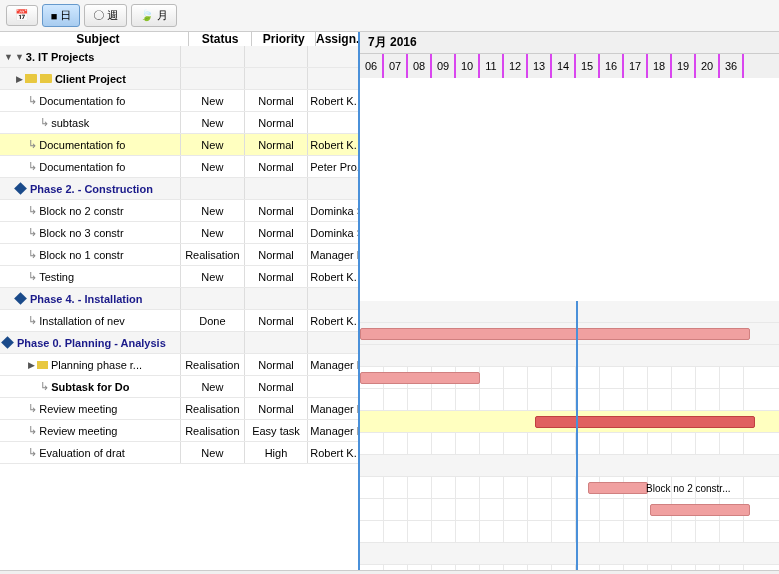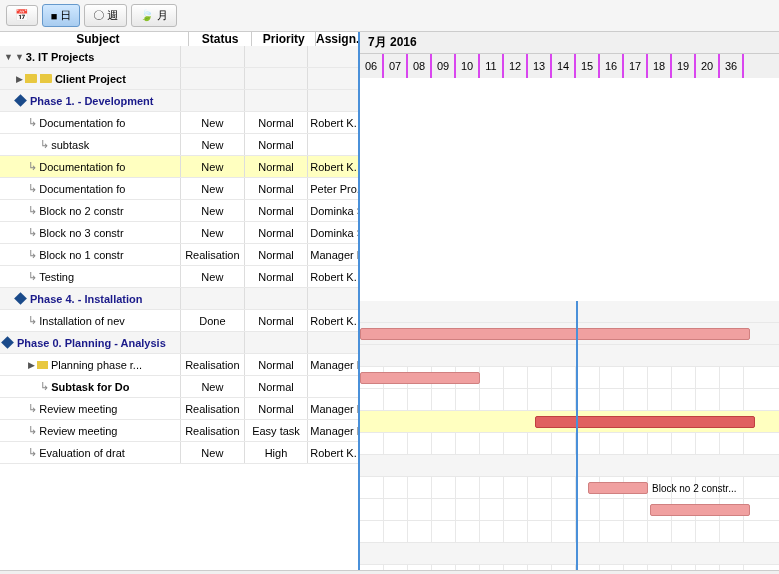--- a/index.html
+++ b/index.html
@@ -310,64 +310,64 @@
           <div class="cell-subject" style="padding-left: 16px;">
             <span style="margin-right:2px;font-size:9px;color:#555;">▶</span>
             <span style="display:inline-block;width:12px;height:9px;background:#e8c840;margin-right:3px;border-radius:0 1px 1px 0;flex-shrink:0;vertical-align:middle;"></span>
             <span style="display:inline-block;width:12px;height:9px;background:#e8c840;margin-right:3px;border-radius:0 1px 1px 0;flex-shrink:0;vertical-align:middle;"></span>
             <span style="font-weight:bold;">Client Project</span>
           </div>
           <div class="cell-status"></div>
           <div class="cell-priority"></div>
           <div class="cell-assign"></div>
         </div>
+        <div class="grid-row">
+          <div class="cell-subject" style="padding-left: 28px;">
+            <span style="color:#888;margin-right:2px;font-size:11px;">↳</span>
+            <span style="">Documentation fo</span>
+          </div>
+          <div class="cell-status">New</div>
+          <div class="cell-priority">Normal</div>
+          <div class="cell-assign">Robert K.</div>
+        </div>
+        <div class="grid-row">
+          <div class="cell-subject" style="padding-left: 40px;">
+            <span style="color:#888;margin-right:2px;font-size:11px;">↳</span>
+            <span style="">subtask</span>
+          </div>
+          <div class="cell-status">New</div>
+          <div class="cell-priority">Normal</div>
+          <div class="cell-assign"></div>
+        </div>
+        <div class="grid-row highlight-yellow">
+          <div class="cell-subject" style="padding-left: 28px;">
+            <span style="color:#888;margin-right:2px;font-size:11px;">↳</span>
+            <span style="">Documentation fo</span>
+          </div>
+          <div class="cell-status">New</div>
+          <div class="cell-priority">Normal</div>
+          <div class="cell-assign">Robert K.</div>
+        </div>
+        <div class="grid-row">
+          <div class="cell-subject" style="padding-left: 28px;">
+            <span style="color:#888;margin-right:2px;font-size:11px;">↳</span>
+            <span style="">Documentation fo</span>
+          </div>
+          <div class="cell-status">New</div>
+          <div class="cell-priority">Normal</div>
+          <div class="cell-assign">Peter Pro...</div>
+        </div>
         <div class="grid-row section-header">
           <div class="cell-subject" style="padding-left: 16px;">
             <span style="display:inline-block;width:9px;height:9px;background:#1a4a8a;transform:rotate(45deg);margin-right:5px;vertical-align:middle;flex-shrink:0;"></span>
-            <span style="font-weight:bold;color:#1a1a8a;font-weight:bold;">Phase 1. - Development</span>
+            <span style="font-weight:bold;color:#1a1a8a;font-weight:bold;">Phase 2. - Construction</span>
           </div>
           <div class="cell-status"></div>
           <div class="cell-priority"></div>
           <div class="cell-assign"></div>
-        </div>
-        <div class="grid-row">
-          <div class="cell-subject" style="padding-left: 28px;">
-            <span style="color:#888;margin-right:2px;font-size:11px;">↳</span>
-            <span style="">Documentation fo</span>
-          </div>
-          <div class="cell-status">New</div>
-          <div class="cell-priority">Normal</div>
-          <div class="cell-assign">Robert K.</div>
-        </div>
-        <div class="grid-row">
-          <div class="cell-subject" style="padding-left: 40px;">
-            <span style="color:#888;margin-right:2px;font-size:11px;">↳</span>
-            <span style="">subtask</span>
-          </div>
-          <div class="cell-status">New</div>
-          <div class="cell-priority">Normal</div>
-          <div class="cell-assign"></div>
-        </div>
-        <div class="grid-row highlight-yellow">
-          <div class="cell-subject" style="padding-left: 28px;">
-            <span style="color:#888;margin-right:2px;font-size:11px;">↳</span>
-            <span style="">Documentation fo</span>
-          </div>
-          <div class="cell-status">New</div>
-          <div class="cell-priority">Normal</div>
-          <div class="cell-assign">Robert K.</div>
-        </div>
-        <div class="grid-row">
-          <div class="cell-subject" style="padding-left: 28px;">
-            <span style="color:#888;margin-right:2px;font-size:11px;">↳</span>
-            <span style="">Documentation fo</span>
-          </div>
-          <div class="cell-status">New</div>
-          <div class="cell-priority">Normal</div>
-          <div class="cell-assign">Peter Pro...</div>
         </div>
         <div class="grid-row">
           <div class="cell-subject" style="padding-left: 28px;">
             <span style="color:#888;margin-right:2px;font-size:11px;">↳</span>
             <span style="">Block no 2 constr</span>
           </div>
           <div class="cell-status">New</div>
           <div class="cell-priority">Normal</div>
           <div class="cell-assign">Dominka S</div>
         </div>
@@ -529,21 +529,21 @@
           <div class="gantt-row section-header" style="top: 154px; left: 0px; right: 0px; position: absolute; height: 22px; border-bottom: 1px solid rgb(232, 232, 232);"></div>
           <div class="gantt-row" style="top: 176px; left: 0px; right: 0px; position: absolute; height: 22px; border-bottom: 1px solid rgb(232, 232, 232);"></div>
           <div class="gantt-row" style="top: 198px; left: 0px; right: 0px; position: absolute; height: 22px; border-bottom: 1px solid rgb(232, 232, 232);"></div>
           <div class="gantt-row" style="top: 220px; left: 0px; right: 0px; position: absolute; height: 22px; border-bottom: 1px solid rgb(232, 232, 232);"></div>
           <div class="gantt-row section-header" style="top: 242px; left: 0px; right: 0px; position: absolute; height: 22px; border-bottom: 1px solid rgb(232, 232, 232);"></div>
           <div class="gantt-row" style="top: 264px; left: 0px; right: 0px; position: absolute; height: 22px; border-bottom: 1px solid rgb(232, 232, 232);"></div>
           <div class="gantt-bar bar-pink" style="left: 0px; width: 390px; top: 27px;"></div>
           <div class="gantt-bar bar-pink" style="left: 0px; width: 120px; top: 71px;"></div>
           <div class="gantt-bar bar-red" style="left: 175px; width: 220px; top: 115px;"></div>
           <div class="gantt-bar bar-pink" style="left: 228px; width: 60px; top: 181px;"></div>
-          <div class="gantt-label" style="left: 292px; top: 182px;">Block no 2 constr...</div>
+          <div class="gantt-label" style="left: 286px; top: 182px;">Block no 2 constr...</div>
           <div class="gantt-bar bar-pink" style="left: 290px; width: 100px; top: 203px;"></div>
         </div>
     </div>
   </div>
 </div>
 
 <div class="footer-bar">
   
 </div>
 

